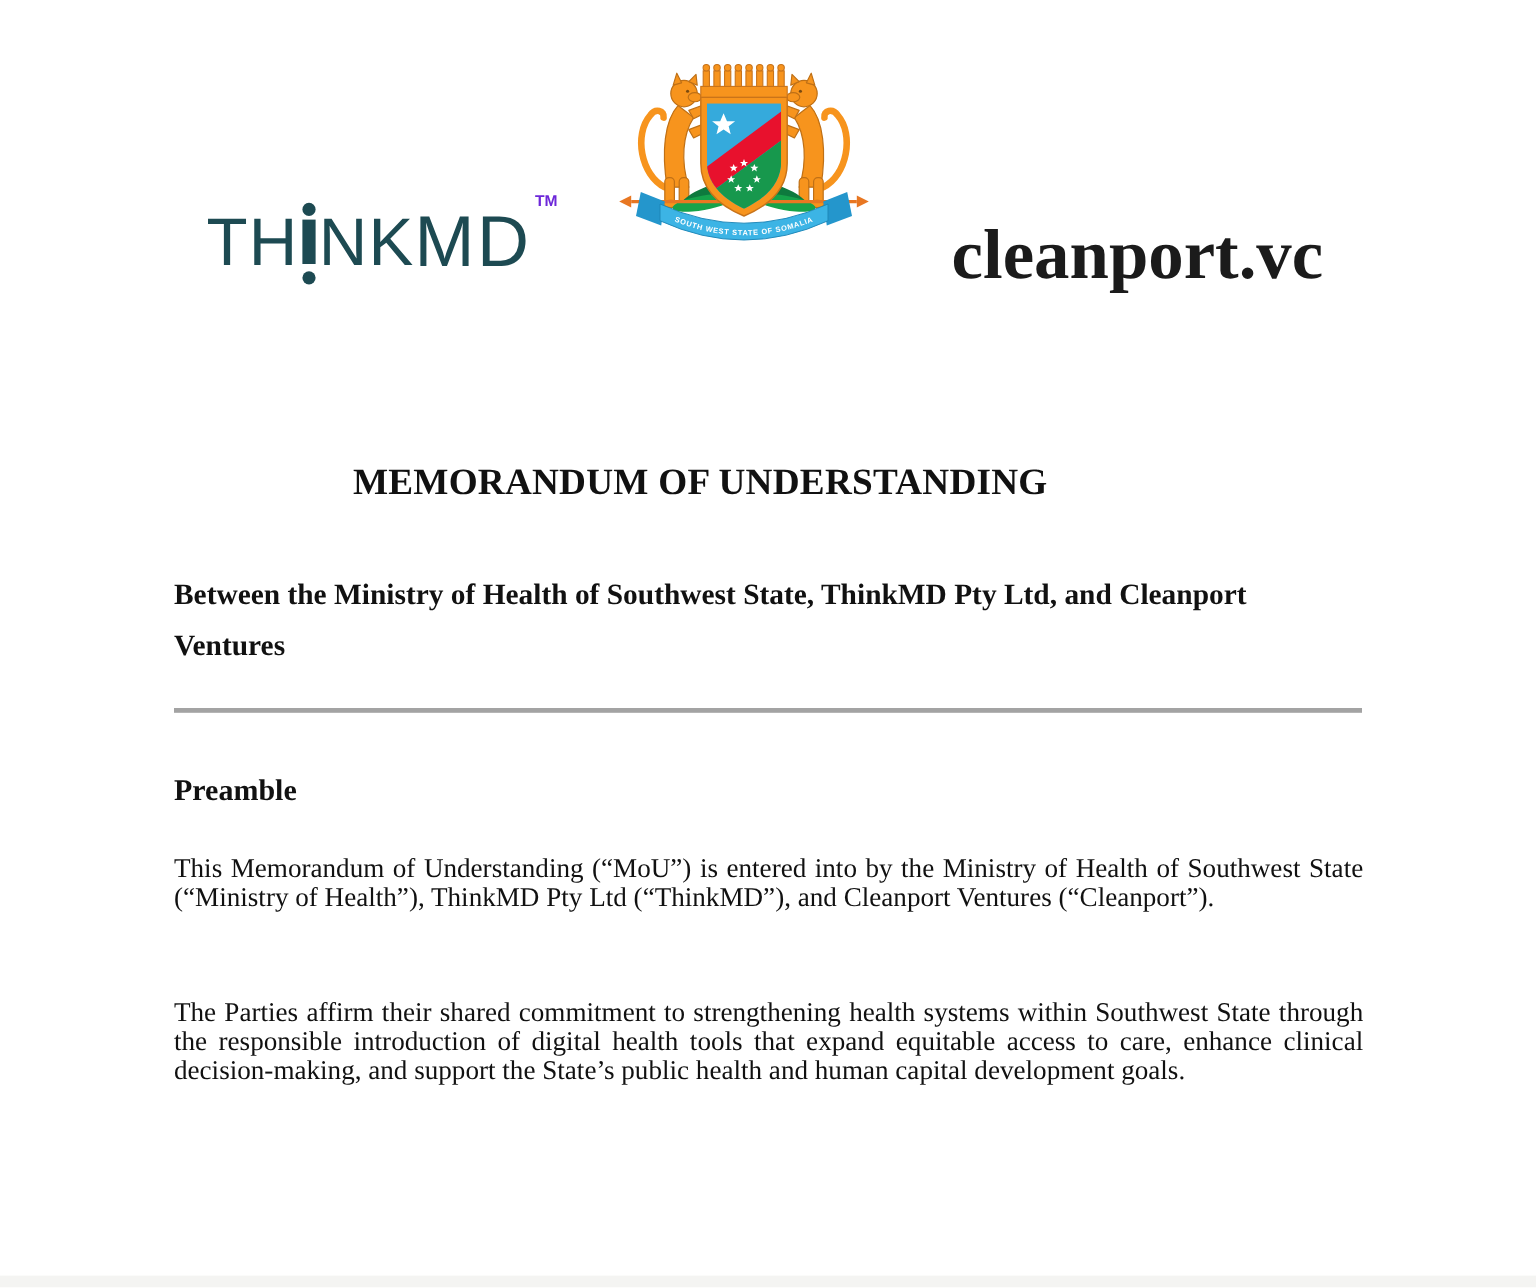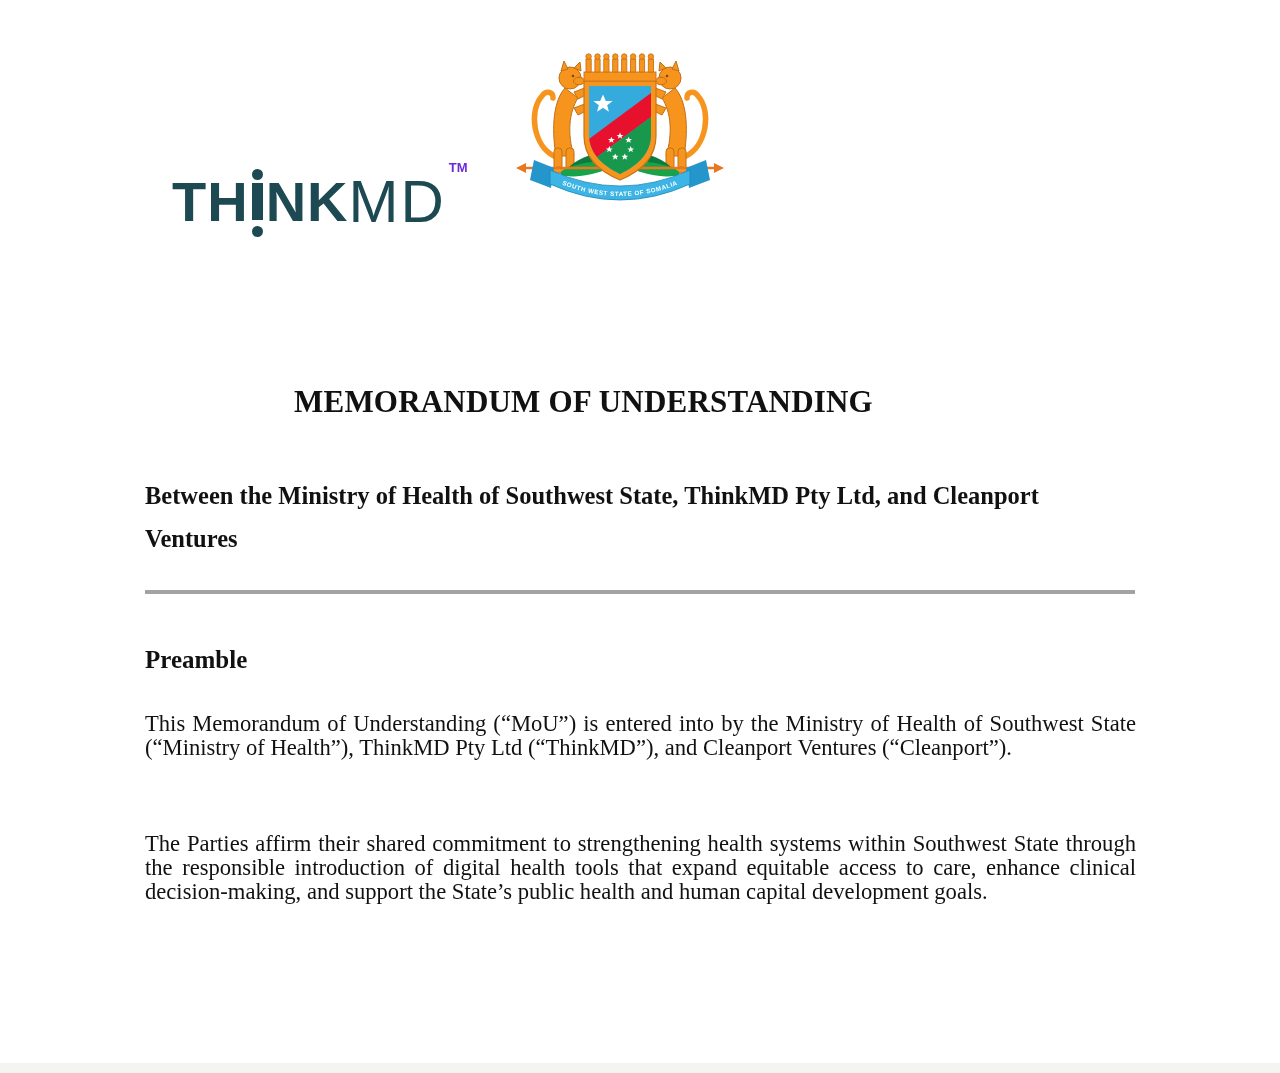--- a/index.html
+++ b/index.html
@@ -13,21 +13,21 @@
   }
   .page { position:absolute; inset:0; background:#ffffff; }
 
   
   .logo-thinkmd {
     position:absolute; left:172px; top:162px; height:80px;
     display:flex; align-items:center;
     font-family:"Liberation Sans", sans-serif;
     color:#1d4a52;
   }
-  .tmd-strong { font-size:56px; font-weight:bold; letter-spacing:1px; line-height:1; }
+  .tmd-strong { font-size:56px; font-weight:normal; letter-spacing:1px; line-height:1; }
   .tmd-light  { font-size:60px; font-weight:normal; letter-spacing:2px; line-height:1; }
   .tmd-icol {
     display:flex; flex-direction:column; align-items:center;
     margin:0 3px; padding-top:2px;
   }
   .tmd-dot { width:11px; height:11px; border-radius:50%; background:#1d4a52; }
   .tmd-bar { width:11px; height:37px; background:#1d4a52; margin:3px 0; }
   .tmd-dot-below { margin-top:3px; }
   .tmd-tm { font-size:13px; font-weight:bold; color:#6d28d9; align-self:flex-start; margin:-2px 0 0 3px; }
 
@@ -174,20 +174,21 @@
         <polygon points="196,120 176,128 179,148 200,140" fill="#2496cc"></polygon>
         <path d="M40,130 Q110,162 180,130 L180,144 Q110,176 40,144 Z" fill="#3cb4e5" stroke="#1d87b8" stroke-width="0.8"></path>
         <path id="bannerTextPath" d="M44,141 Q110,171 176,141" fill="none"></path>
         <text font-size="6.2" fill="#ffffff" font-weight="bold" letter-spacing="0.6" font-family="Liberation Sans, sans-serif">
           <textPath href="#bannerTextPath" startOffset="50%" text-anchor="middle">SOUTH WEST STATE OF SOMALIA</textPath>
         </text>
       </g>
     </svg>
   </div>
 
+  <div class="logo-cleanport">cleanport.vc</div>
 
   <div class="doc-title">MEMORANDUM OF UNDERSTANDING</div>
 
   <div class="doc-subtitle">Between the Ministry of Health of Southwest State, ThinkMD Pty Ltd, and Cleanport Ventures</div>
 
   <div class="doc-rule"></div>
 
   <div class="doc-heading">Preamble</div>
 
   <div class="doc-para doc-para-1">This Memorandum of Understanding (“MoU”) is entered into by the Ministry of Health of Southwest State (“Ministry of Health”), ThinkMD Pty Ltd (“ThinkMD”), and Cleanport Ventures (“Cleanport”).</div>

